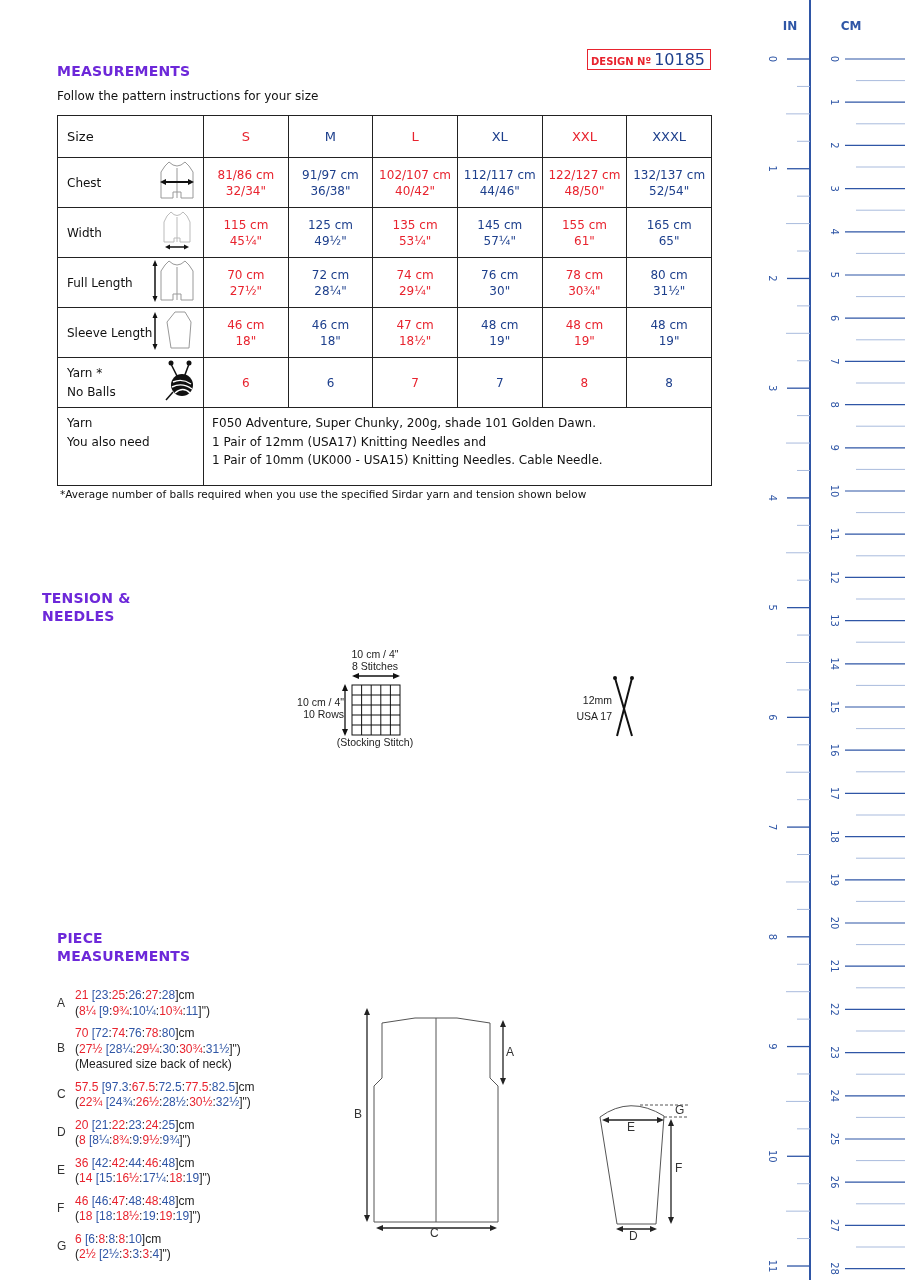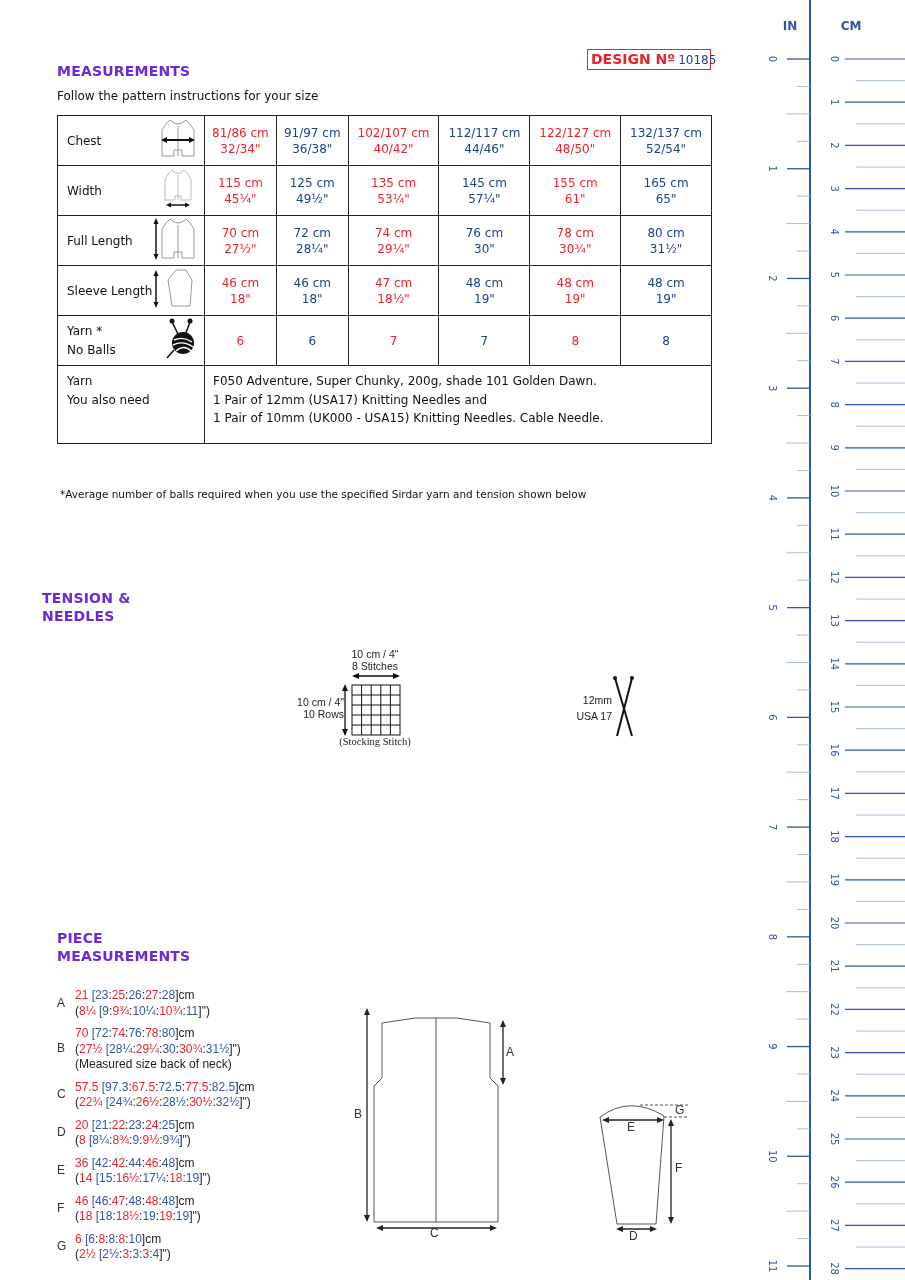--- a/index.html
+++ b/index.html
@@ -5,22 +5,22 @@
   html, body { margin:0; padding:0; background:#fff; }
   body { width:905px; height:1280px; position:relative; overflow:hidden;
          font-family:"DejaVu Sans", sans-serif; color:#111; }
   .abs { position:absolute; }
   .red { color:#e8232e; }
   .blue { color:#1d3f8c; }
   .section-title { font-family:"DejaVu Sans", sans-serif; font-size:14px; font-weight:bold;
                    color:#6d28d9; line-height:18px; letter-spacing:0.2px; }
   .design-box { left:587px; top:49px; width:124px; height:21px; border:1px solid #e8232e;
                 box-sizing:border-box; font-size:12px; line-height:19px; padding-left:3px; white-space:nowrap; }
-  .design-box .lbl { color:#e8232e; font-weight:bold; font-size:14px; }
-  .design-box .num { color:#1d3f8c; font-size:12px; margin-left:3px; }
+  .design-box .lbl { color:#e8232e; font-weight:bold; font-size:10px; }
+  .design-box .num { color:#1d3f8c; font-size:16px; margin-left:3px; }
   .intro { left:57px; top:89px; font-size:12px; }
 
   table.meas { position:absolute; left:57px; top:115px; border-collapse:collapse;
                width:655px; font-size:12px; }
   table.meas td { border:1.5px solid #222; text-align:center; vertical-align:middle; padding:0; }
   table.meas td.rowhead { text-align:left; padding-left:9px; width:137px; position:relative; }
   table.meas tr.r-size td { height:41px; font-size:13px; }
   table.meas tr.r-meas td { height:49px; line-height:16px; }
   table.meas td.sz { width:84px; }
   .rowhead .icon { position:absolute; right:6px; top:50%; transform:translateY(-50%); }
@@ -44,20 +44,29 @@
 <body>
 
 <div class="abs section-title" style="left:57px; top:62px;">MEASUREMENTS</div>
 <div class="abs design-box">
   <span class="lbl">DESIGN Nº</span><span class="num">10185</span>
 </div>
 <div class="abs intro">Follow the pattern instructions for your size</div>
 
 <table class="meas">
   <tbody>
+      <tr class="r-size">
+    <td class="rowhead">Size</td>
+    <td class="sz red">S</td>
+    <td class="sz blue">M</td>
+    <td class="sz red">L</td>
+    <td class="sz blue">XL</td>
+    <td class="sz red">XXL</td>
+    <td class="sz blue">XXXL</td>
+  </tr>
 
   <tr class="r-meas">
     <td class="rowhead">
       <span>Chest</span>
       <span class="icon">
         <svg width="40" height="42" viewBox="0 0 40 42">
               <path d="M12 2 L8 6 L4 12 L4 38 L16 38 L16 32 L24 32 L24 38 L36 38 L36 12 L32 6 L28 2 Q20 10 12 2 Z" fill="none" stroke="#999" stroke-width="1"></path>
               <line x1="20" y1="8" x2="20" y2="38" stroke="#999"></line>
               <line x1="6" y1="22" x2="34" y2="22" stroke="#111" stroke-width="2"></line>
               <polygon points="3,22 9,19 9,25" fill="#111"></polygon>
@@ -272,21 +281,21 @@
     <line x1="21.6" y1="15" x2="21.6" y2="65"></line>
       <line x1="31.2" y1="15" x2="31.2" y2="65"></line>
     <line x1="40.8" y1="15" x2="40.8" y2="65"></line>
       <line x1="50.4" y1="15" x2="50.4" y2="65"></line>
     <line x1="12" y1="25" x2="60" y2="25"></line>
       <line x1="12" y1="35" x2="60" y2="35"></line>
     <line x1="12" y1="45" x2="60" y2="45"></line>
       <line x1="12" y1="55" x2="60" y2="55"></line>
   </g>
 </svg>
-<div class="abs tension-txt" style="left:325px; top:736px; width:100px;font-family:Liberation Serif, serif;">(Stocking Stitch)</div>
+<div class="abs tension-txt" style="left:325px; top:736px; width:100px;">(Stocking Stitch)</div>
 
 <div class="abs tension-txt" style="left:568px; top:692px; width:44px; text-align:right; line-height:16px;">
   <div>12mm</div>
   <div>USA 17</div>
 </div>
 <svg class="abs" style="left:610px; top:674px;" width="28" height="64" viewBox="0 0 28 64">
   <line x1="5" y1="4" x2="22" y2="62" stroke="#111" stroke-width="2"></line>
   <line x1="22" y1="4" x2="7" y2="62" stroke="#111" stroke-width="2"></line>
   <circle cx="5" cy="4" r="2" fill="#111"></circle>
     <circle cx="22" cy="4" r="2" fill="#111"></circle>

